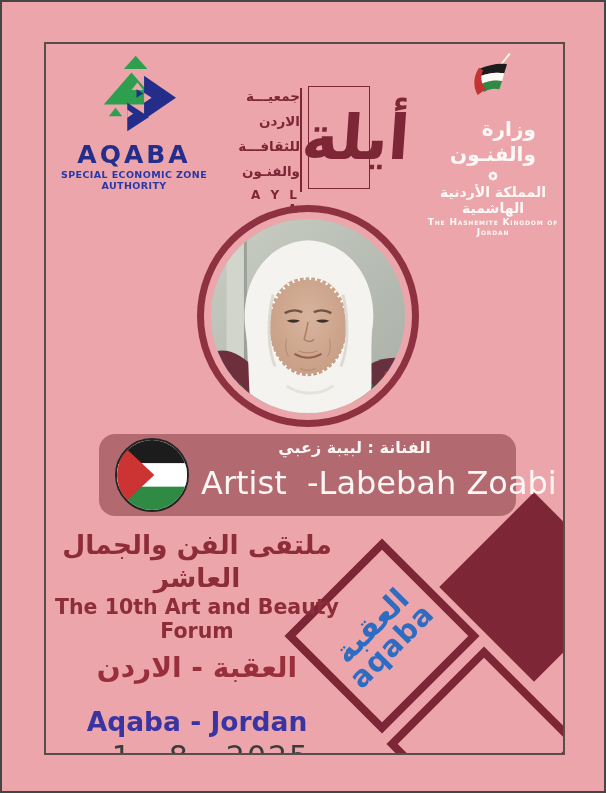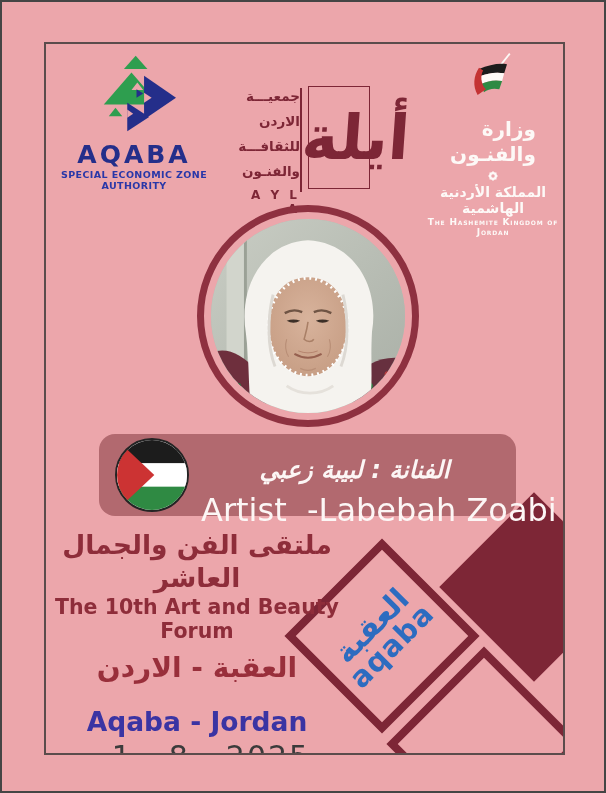--- a/index.html
+++ b/index.html
@@ -63,21 +63,21 @@
   
   .banner{
     position:absolute; left:53px; top:390px; width:417px; height:82px;
     background:#b2696f; border-radius:16px;
   }
   .flag-circle{
     position:absolute; left:16px; top:4px; width:74px; height:74px;
     border-radius:50%; overflow:hidden; border:2px solid #242424; background:#fff;
   }
   .banner-text{ position:absolute; left:102px; right:8px; top:0; text-align:center; color:#fcf6f5; }
-  .banner-ar{ direction:rtl; font-size:24px; font-weight:bold; margin-top:22px;font-style:italic; }
+  .banner-ar{ direction:rtl; font-size:16px; font-weight:bold; margin-top:4px; }
   .banner-en{ font-size:32px; margin-top:7px; white-space:pre; }
   
   .event{ position:absolute; left:0; top:484px; width:302px; text-align:center; }
   .ev-title-ar{ direction:rtl; font-size:26.5px; font-weight:bold; color:#8e2d3a; line-height:1.25; }
   .ev-title-en{ font-size:20.5px; font-weight:bold; color:#8e2d3a; margin-top:1px; }
   .ev-loc-ar{ direction:rtl; font-size:28px; font-weight:bold; color:#992f3b; margin-top:8px; }
   .ev-loc-en{ font-size:26.5px; font-weight:bold; color:#3a34a3; margin-top:22px; }
   .ev-date{ font-size:30px; color:#3b3b3b; letter-spacing:2px; margin-top:2px;margin-left:28px; }
 </style>
 </head>

